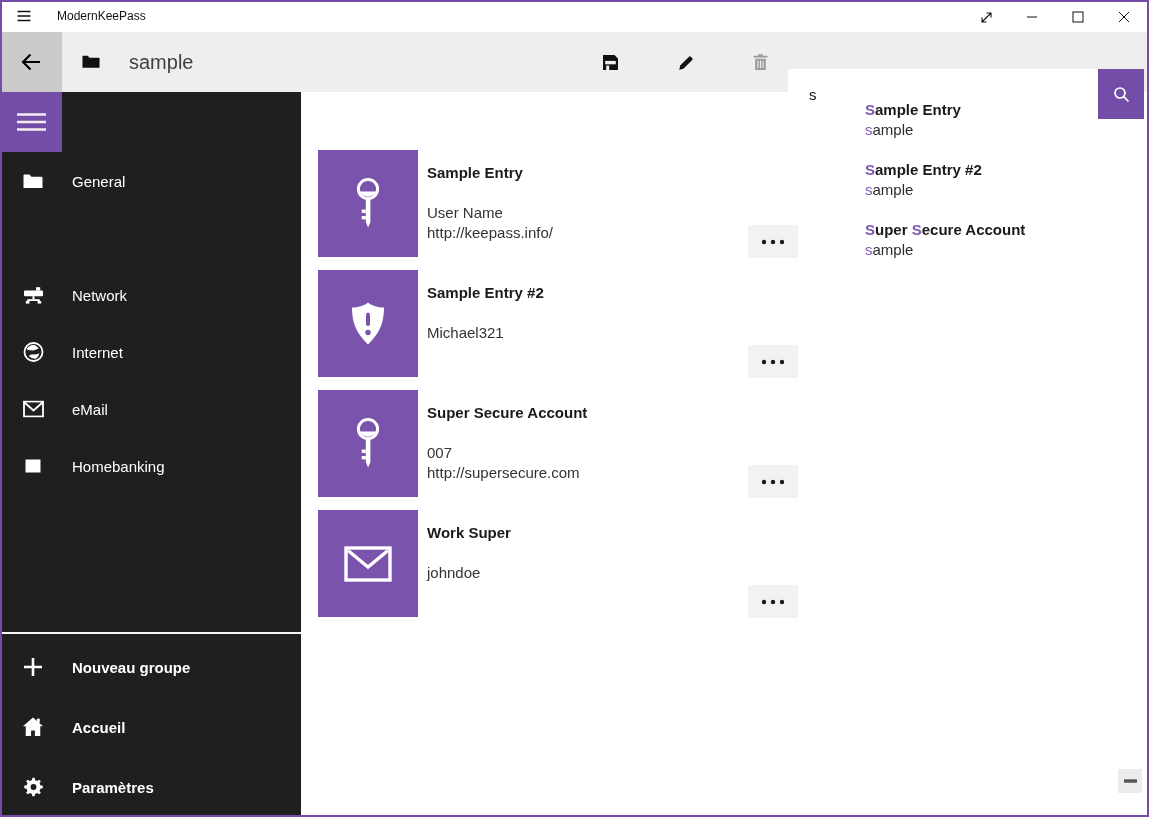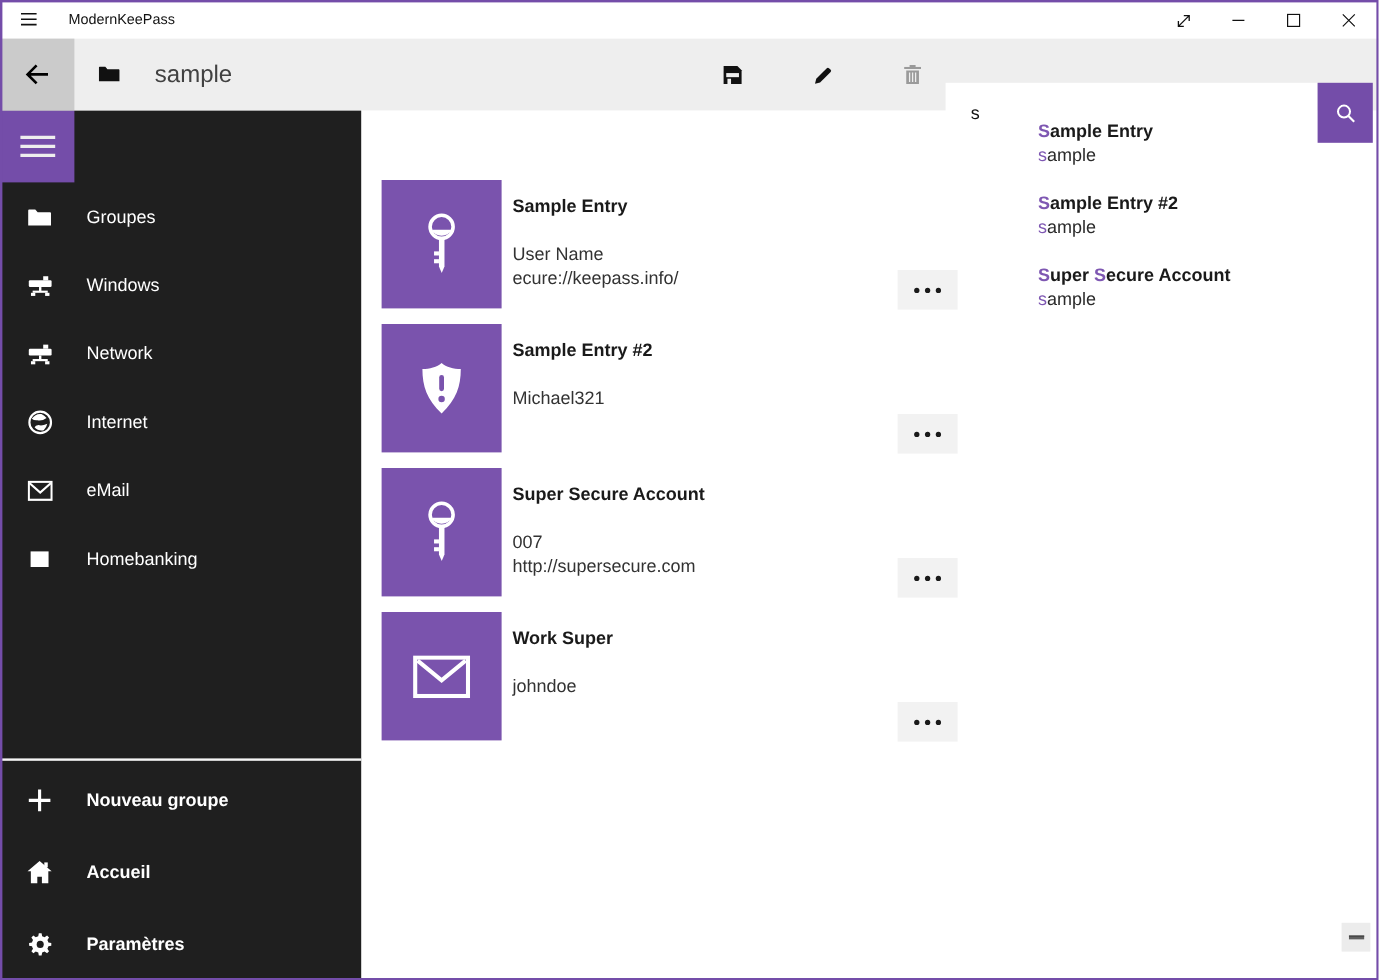--- a/index.html
+++ b/index.html
@@ -160,46 +160,33 @@
           </svg>
         </span>
       </button>
 
     <div class="nav-item" style="top:60px">
       <span class="icon">
           <svg width="20" height="16" viewBox="0 0 20 16">
             <path d="M.5 15V2.4c0-.5.4-.9.9-.9h5l2 2.3h10.2c.5 0 .9.4.9.9V15z" fill="currentColor"></path>
           </svg>
         </span>
-      <span class="lbl">Groupes</span>
-    </div>
-    <div class="nav-item" style="top:117px">
+      <span class="lbl">General</span>
+    </div>
+    <div class="nav-item" style="top:174px">
       <span class="icon">
           <svg width="21" height="20" viewBox="0 0 21 20">
             <rect x="13" y="2.2" width="4.2" height="3.4" fill="currentColor"></rect>
             <rect x="1" y="5.6" width="19" height="5.6" rx="1" fill="currentColor"></rect>
             <rect x="9.5" y="11.2" width="2" height="3.4" fill="currentColor"></rect>
             <rect x="4.2" y="14.2" width="12.6" height="1.8" fill="currentColor"></rect>
             <rect x="2.8" y="16" width="3.6" height="2.6" fill="currentColor"></rect>
             <rect x="14.6" y="16" width="3.6" height="2.6" fill="currentColor"></rect>
           </svg>
         </span>
-      <span class="lbl">Windows</span>
-    </div>
-    <div class="nav-item" style="top:174px">
-      <span class="icon">
-          <svg width="21" height="20" viewBox="0 0 21 20">
-            <rect x="13" y="2.2" width="4.2" height="3.4" fill="currentColor"></rect>
-            <rect x="1" y="5.6" width="19" height="5.6" rx="1" fill="currentColor"></rect>
-            <rect x="9.5" y="11.2" width="2" height="3.4" fill="currentColor"></rect>
-            <rect x="4.2" y="14.2" width="12.6" height="1.8" fill="currentColor"></rect>
-            <rect x="2.8" y="16" width="3.6" height="2.6" fill="currentColor"></rect>
-            <rect x="14.6" y="16" width="3.6" height="2.6" fill="currentColor"></rect>
-          </svg>
-        </span>
       <span class="lbl">Network</span>
     </div>
     <div class="nav-item" style="top:231px">
       <span class="icon">
           <svg width="21" height="21" viewBox="0 0 21 21">
             <circle cx="10.5" cy="10.5" r="9" stroke="currentColor" stroke-width="1.8" fill="none"></circle>
             <path d="M3.5 7.5Q7 2.8 11.5 3.6q2.6 1.2 4.3 3.2-3.8 2.7-7.6 1.9-2.7.3-4.7-1.2z" fill="currentColor"></path>
             <path d="M5.8 14.5q3 3.4 7.6 2.6 2.4-2.3 3-5.4-4.4 1.9-7.3 1-2.6.4-3.3 1.8z" fill="currentColor"></path>
           </svg>
         </span>
@@ -261,21 +248,21 @@
               <circle cx="15" cy="12" r="9.6" stroke="#fff" stroke-width="3" fill="none"></circle>
               <path d="M6.6 14.5a9.6 9.6 0 0 0 16.8 0z" fill="#fff"></path>
               <path d="M12.8 21.4h4.6V45l-2.3 5.4-2.3-5.4z" fill="#fff"></path>
               <rect x="8.7" y="32.5" width="4.1" height="3.4" fill="#fff"></rect>
               <rect x="8.7" y="39" width="4.1" height="3.4" fill="#fff"></rect>
             </svg>
           </span>
         </div>
       <div class="e-title">Sample Entry</div>
       <div class="e-line1">User Name</div>
-      <div class="e-line2">ecure://keepass.info/</div>
+      <div class="e-line2">http://keepass.info/</div>
       <button class="more">
           <span class="icon">
             <svg width="26" height="8" viewBox="0 0 26 8">
               <circle cx="4" cy="4" r="2.2" fill="#1a1a1a"></circle>
               <circle cx="13" cy="4" r="2.2" fill="#1a1a1a"></circle>
               <circle cx="22" cy="4" r="2.2" fill="#1a1a1a"></circle>
             </svg>
           </span>
         </button>
     </div>

